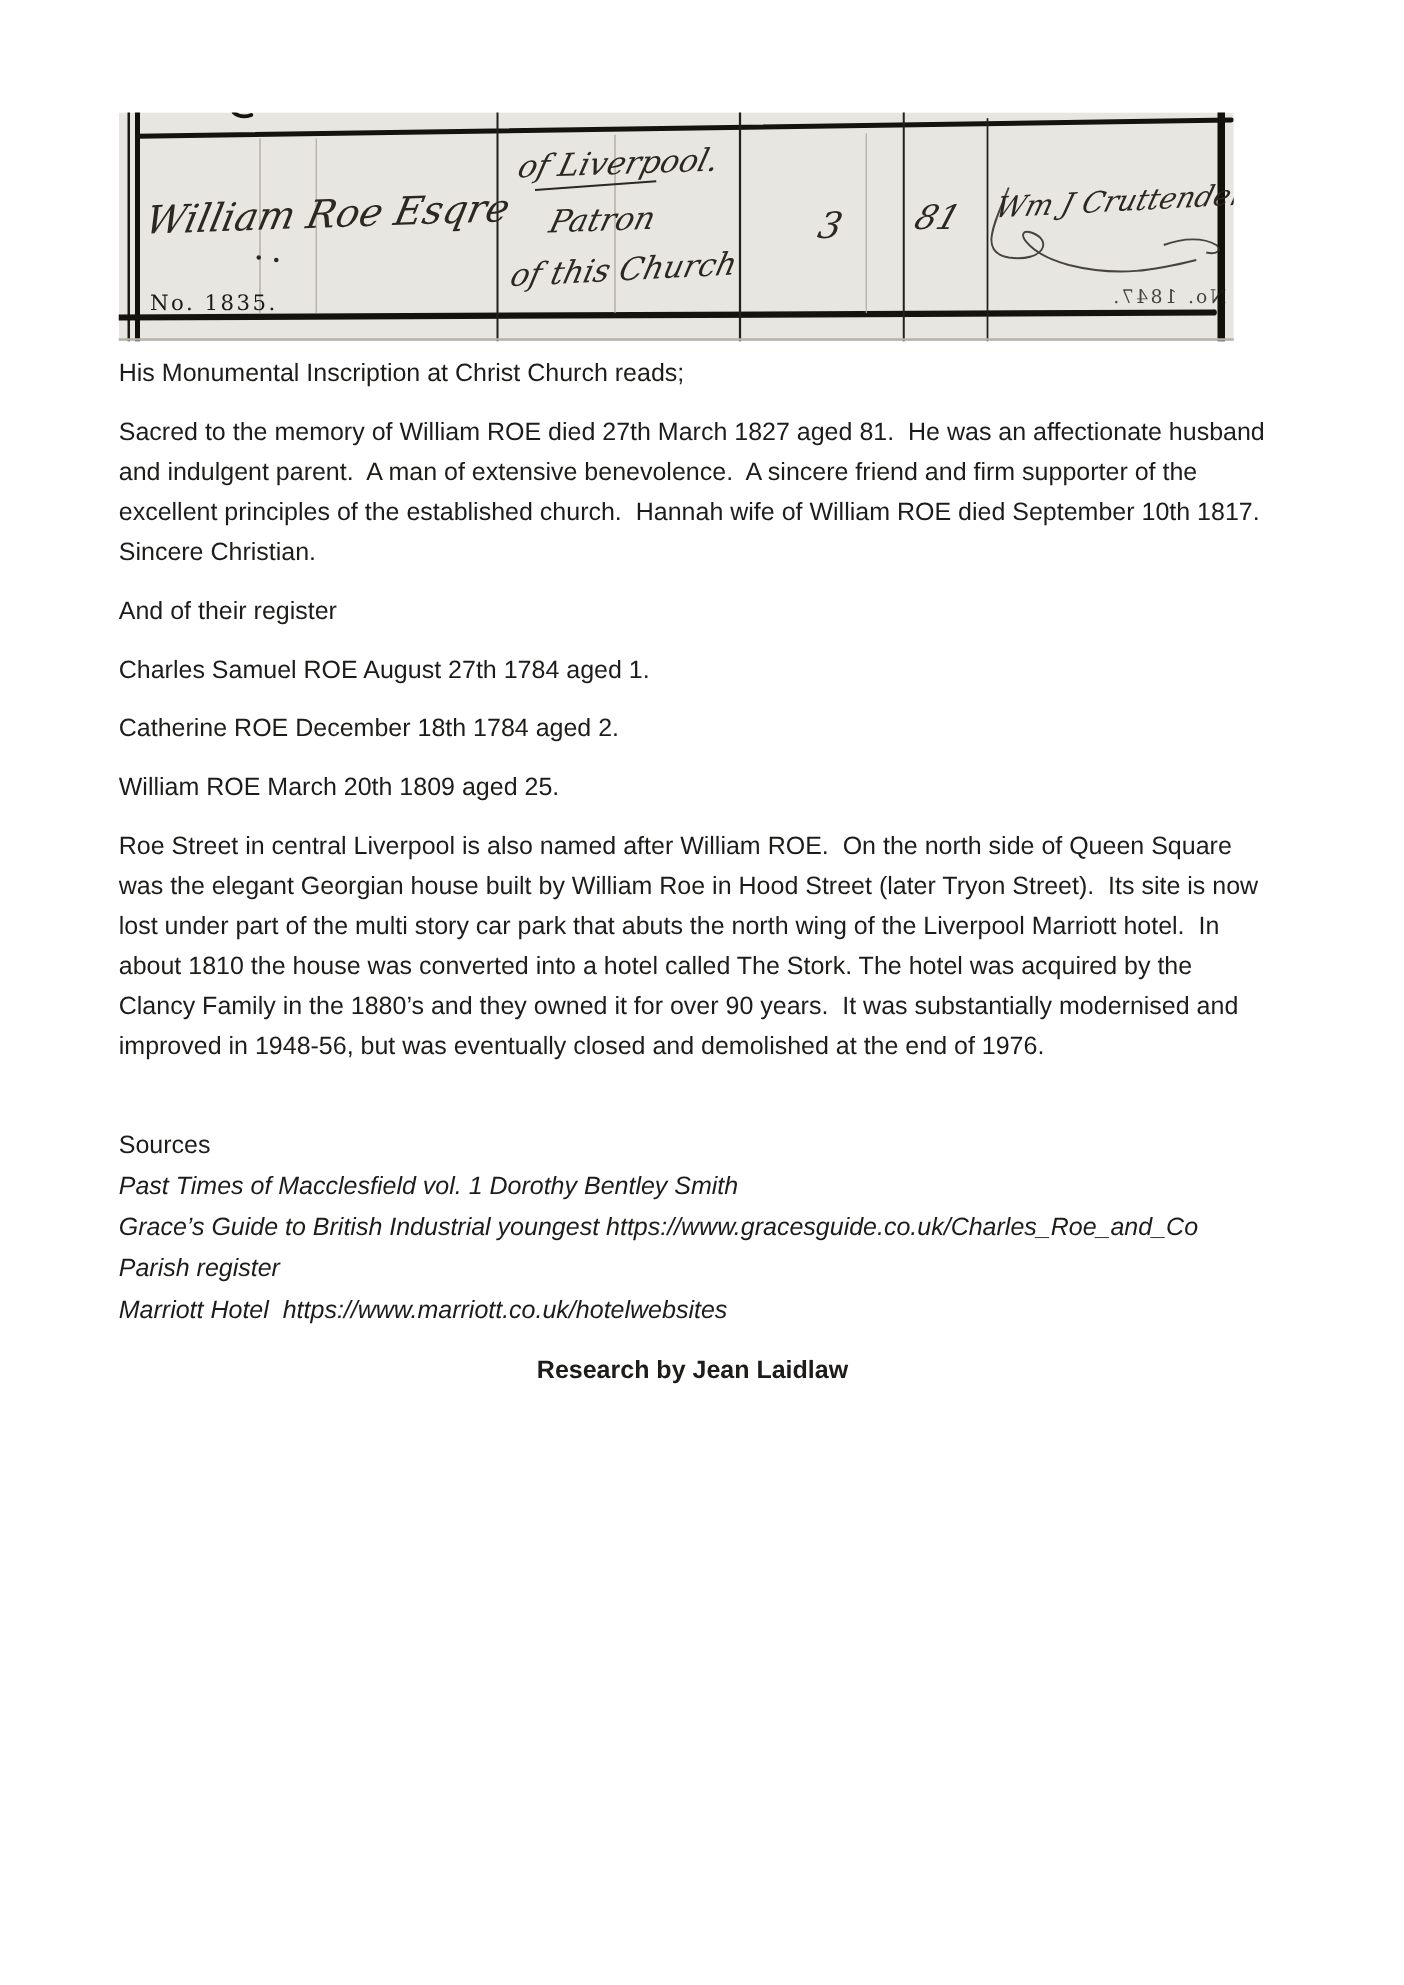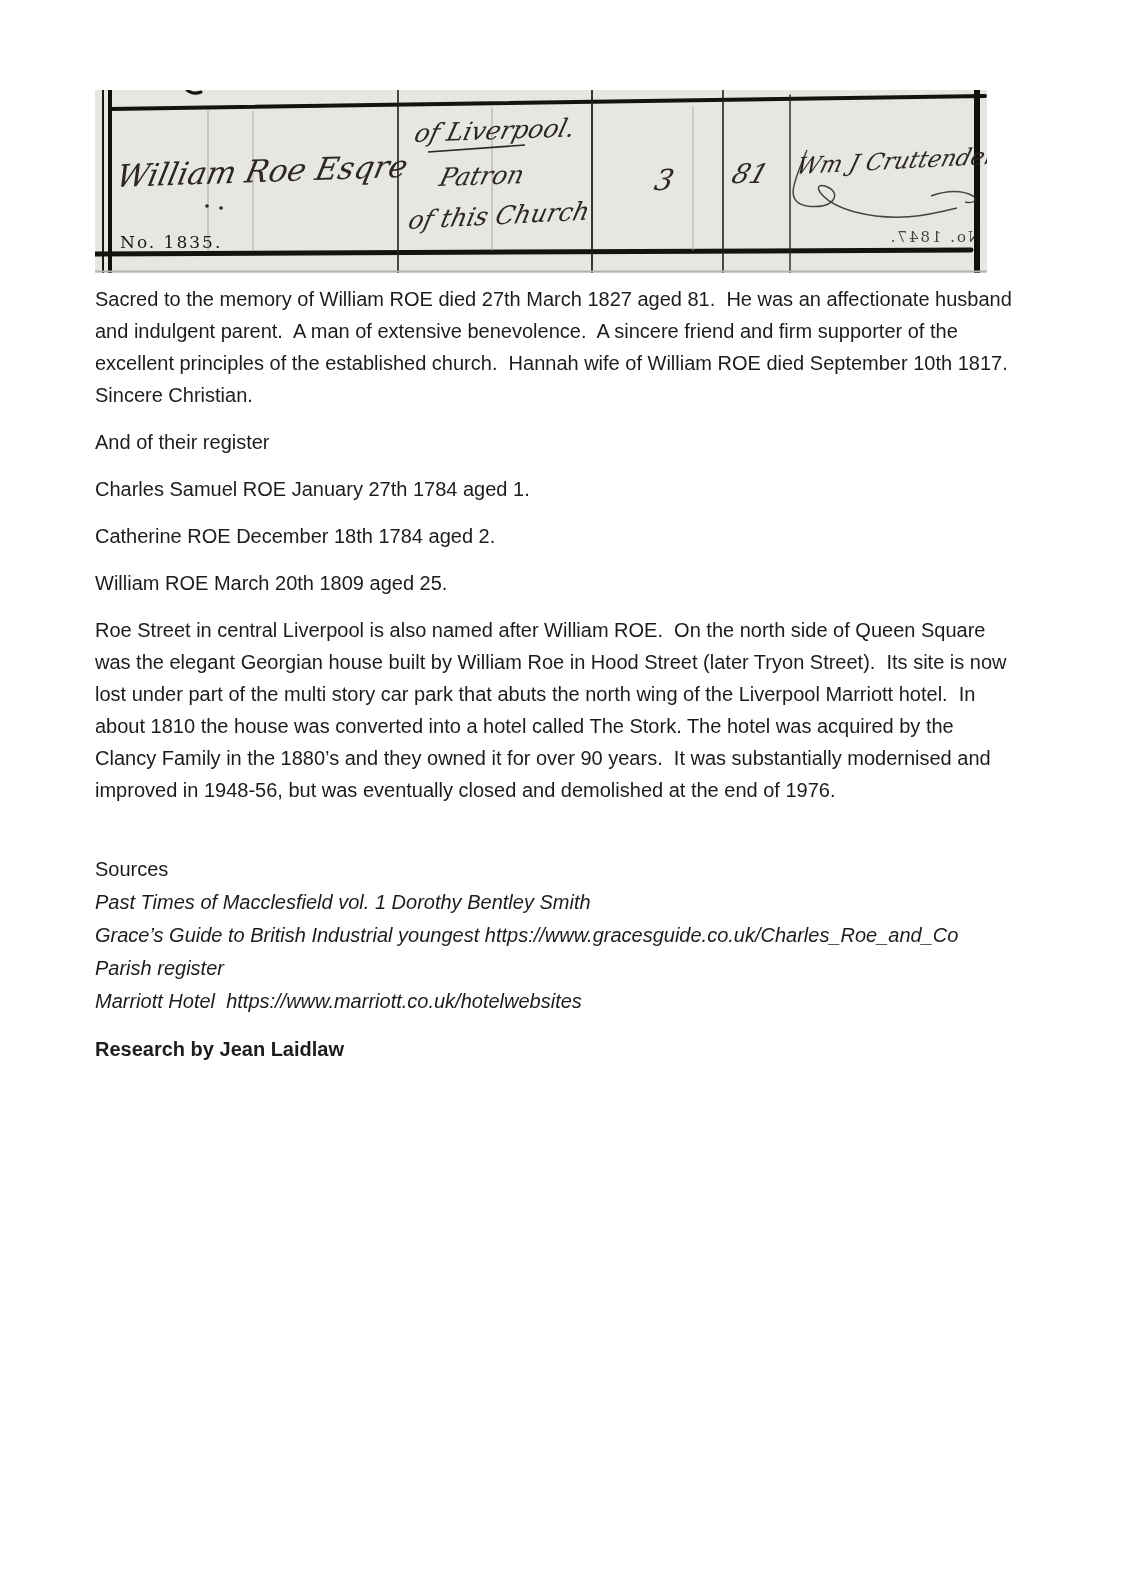--- a/index.html
+++ b/index.html
@@ -52,20 +52,21 @@
   .src-item {
     margin: 0;
     font-style: italic;
     line-height: 33px;
     white-space: pre-wrap;
   }
   .credit {
     margin: 15px 0 0 0;
     font-weight: bold;
     line-height: 33px;
+    text-align: center;
   }
 </style>
 </head>
 <body>
 
 <div class="page">
 
   <figure class="scan">
     <svg viewBox="0 0 892 183" width="892" height="183">
 
@@ -116,23 +117,24 @@
         <path d="M 836 106 C 852 100, 868 100, 878 106 C 884 110, 878 114, 870 112"></path>
       </g>
 
       <text class="printed" x="25" y="158" font-size="17">No. 1835.</text>
 
       <text class="printed" transform="translate(886,152) scale(-1,1)" font-size="15" fill="#b3b1a8" opacity="0.8">No. 1847.</text>
     </svg>
   </figure>
 
   <main class="doc">
+    <p class="para">His Monumental Inscription at Christ Church reads;</p>
     <p class="para">Sacred to the memory of William ROE died 27th March 1827 aged 81.  He was an affectionate husband and indulgent parent.  A man of extensive benevolence.  A sincere friend and firm supporter of the excellent principles of the established church.  Hannah wife of William ROE died September 10th 1817. Sincere Christian.</p>
     <p class="para">And of their register</p>
-    <p class="para">Charles Samuel ROE January 27th 1784 aged 1.</p>
+    <p class="para">Charles Samuel ROE August 27th 1784 aged 1.</p>
     <p class="para">Catherine ROE December 18th 1784 aged 2.</p>
     <p class="para">William ROE March 20th 1809 aged 25.</p>
     <p class="para">Roe Street in central Liverpool is also named after William ROE.  On the north side of Queen Square was the elegant Georgian house built by William Roe in Hood Street (later Tryon Street).  Its site is now lost under part of the multi story car park that abuts the north wing of the Liverpool Marriott hotel.  In about 1810 the house was converted into a hotel called The Stork. The hotel was acquired by the Clancy Family in the 1880’s and they owned it for over 90 years.  It was substantially modernised and improved in 1948-56, but was eventually closed and demolished at the end of 1976.</p>
 
     <section class="sources">
       <p class="src-head">Sources</p>
       <p class="src-item">Past Times of Macclesfield vol. 1 Dorothy Bentley Smith</p>
       <p class="src-item">Grace’s Guide to British Industrial youngest https://www.gracesguide.co.uk/Charles_Roe_and_Co</p>
       <p class="src-item">Parish register</p>
       <p class="src-item">Marriott Hotel  https://www.marriott.co.uk/hotelwebsites</p>

